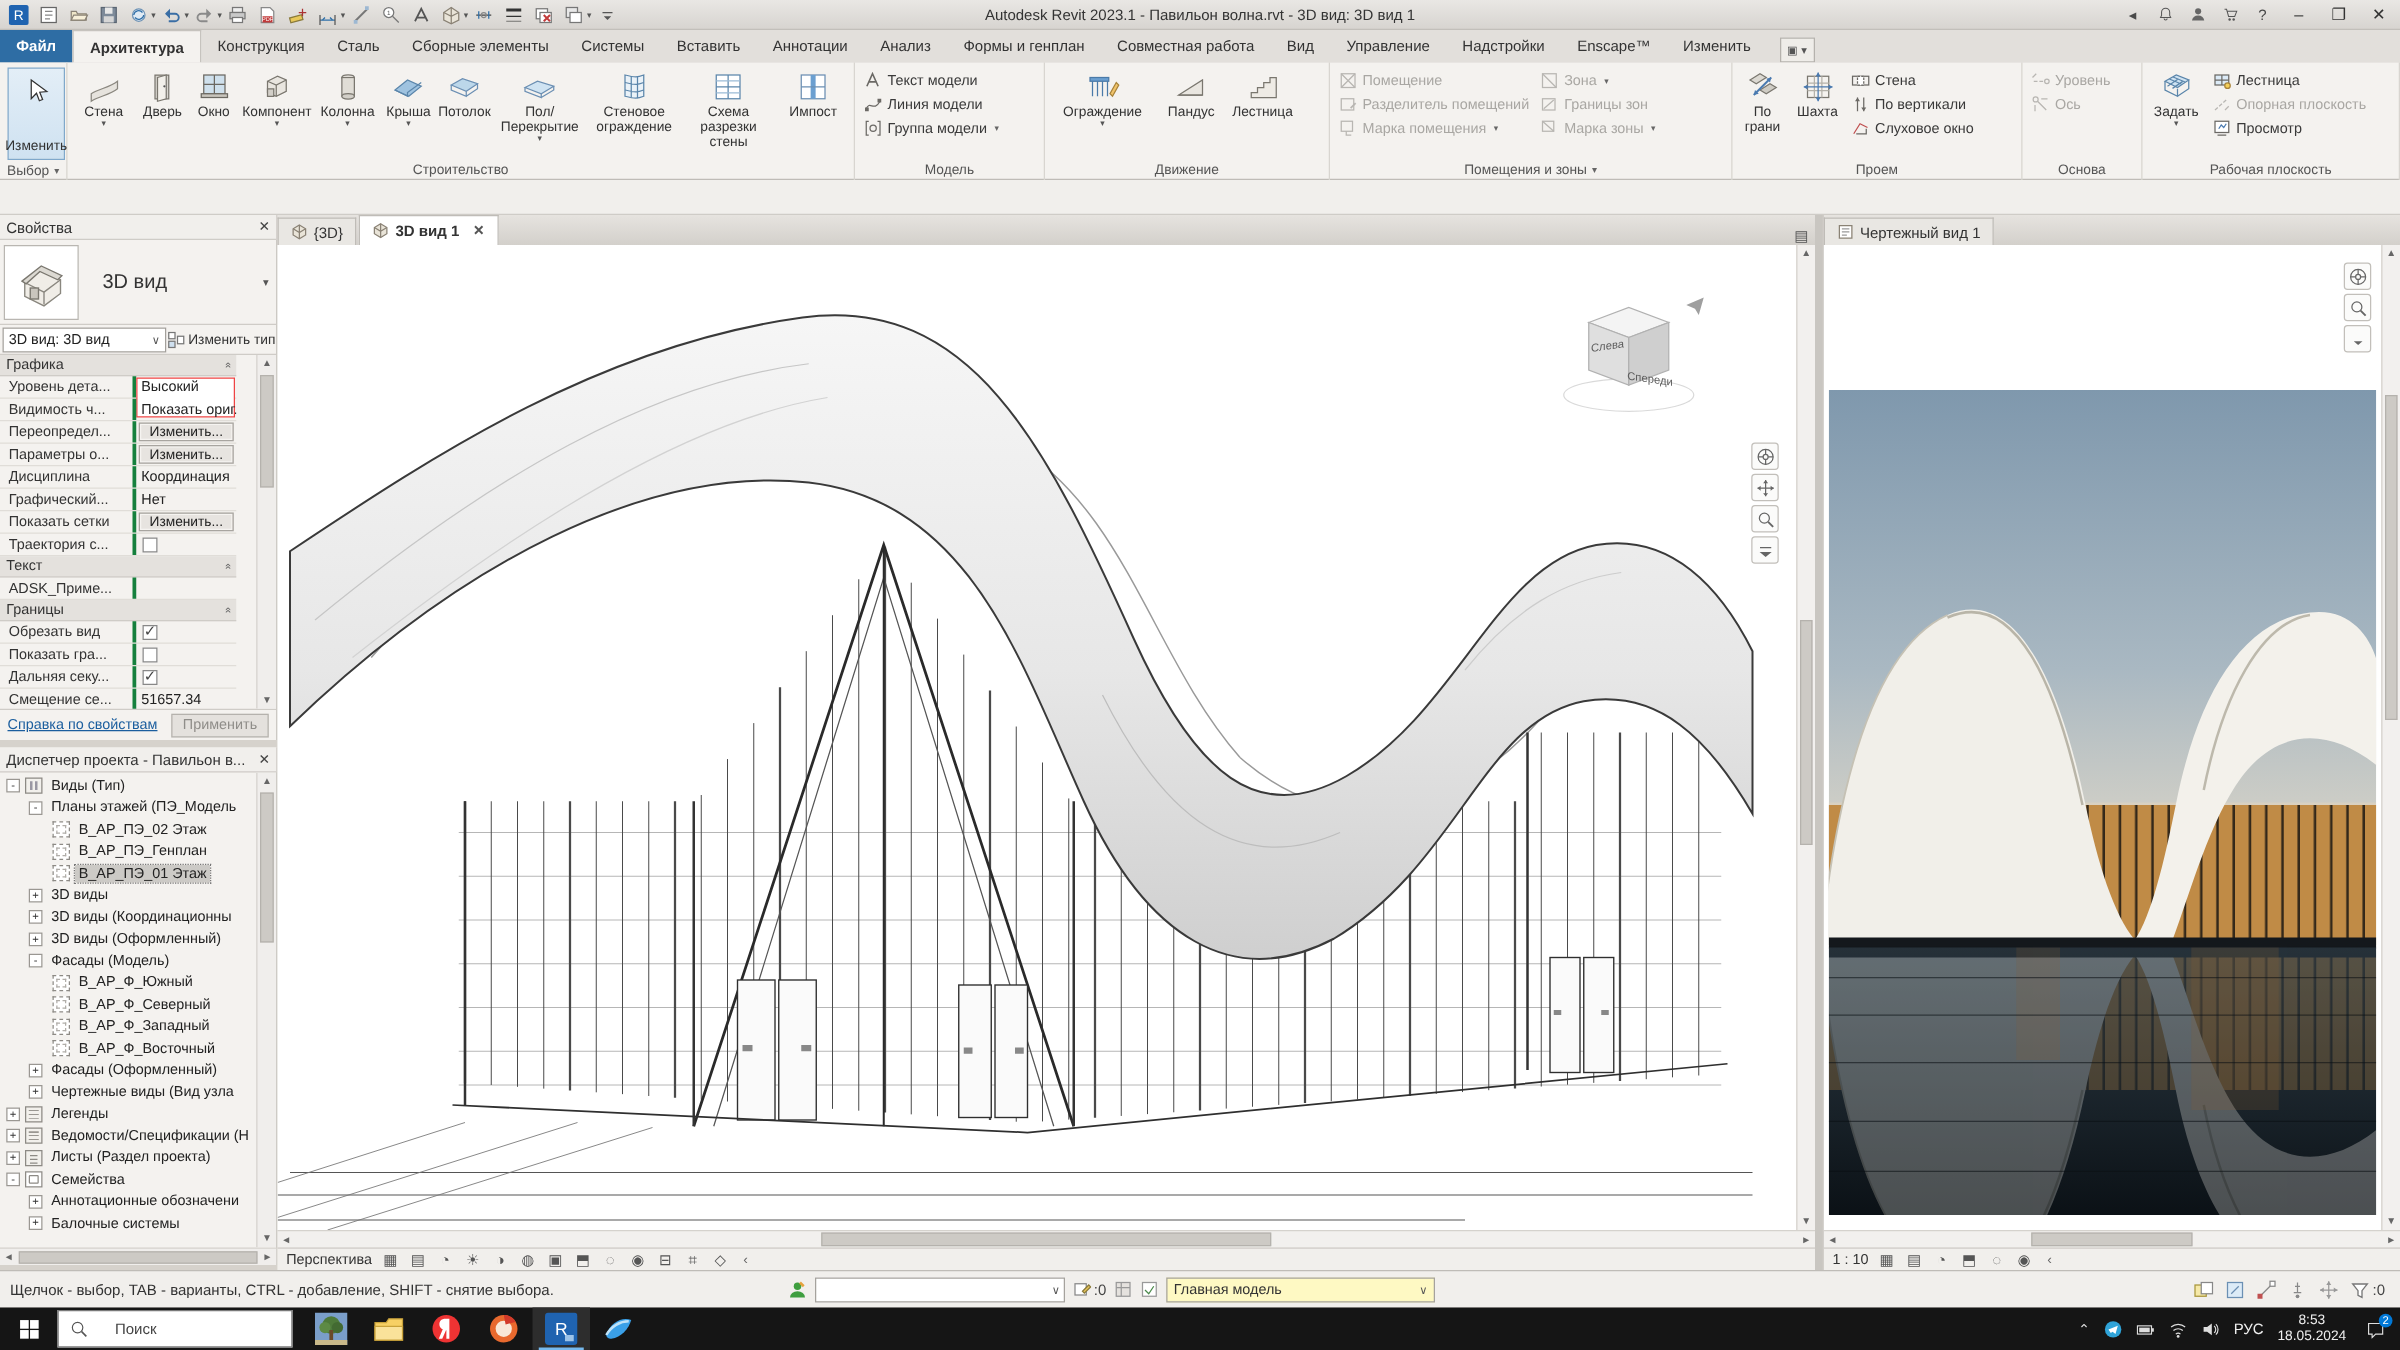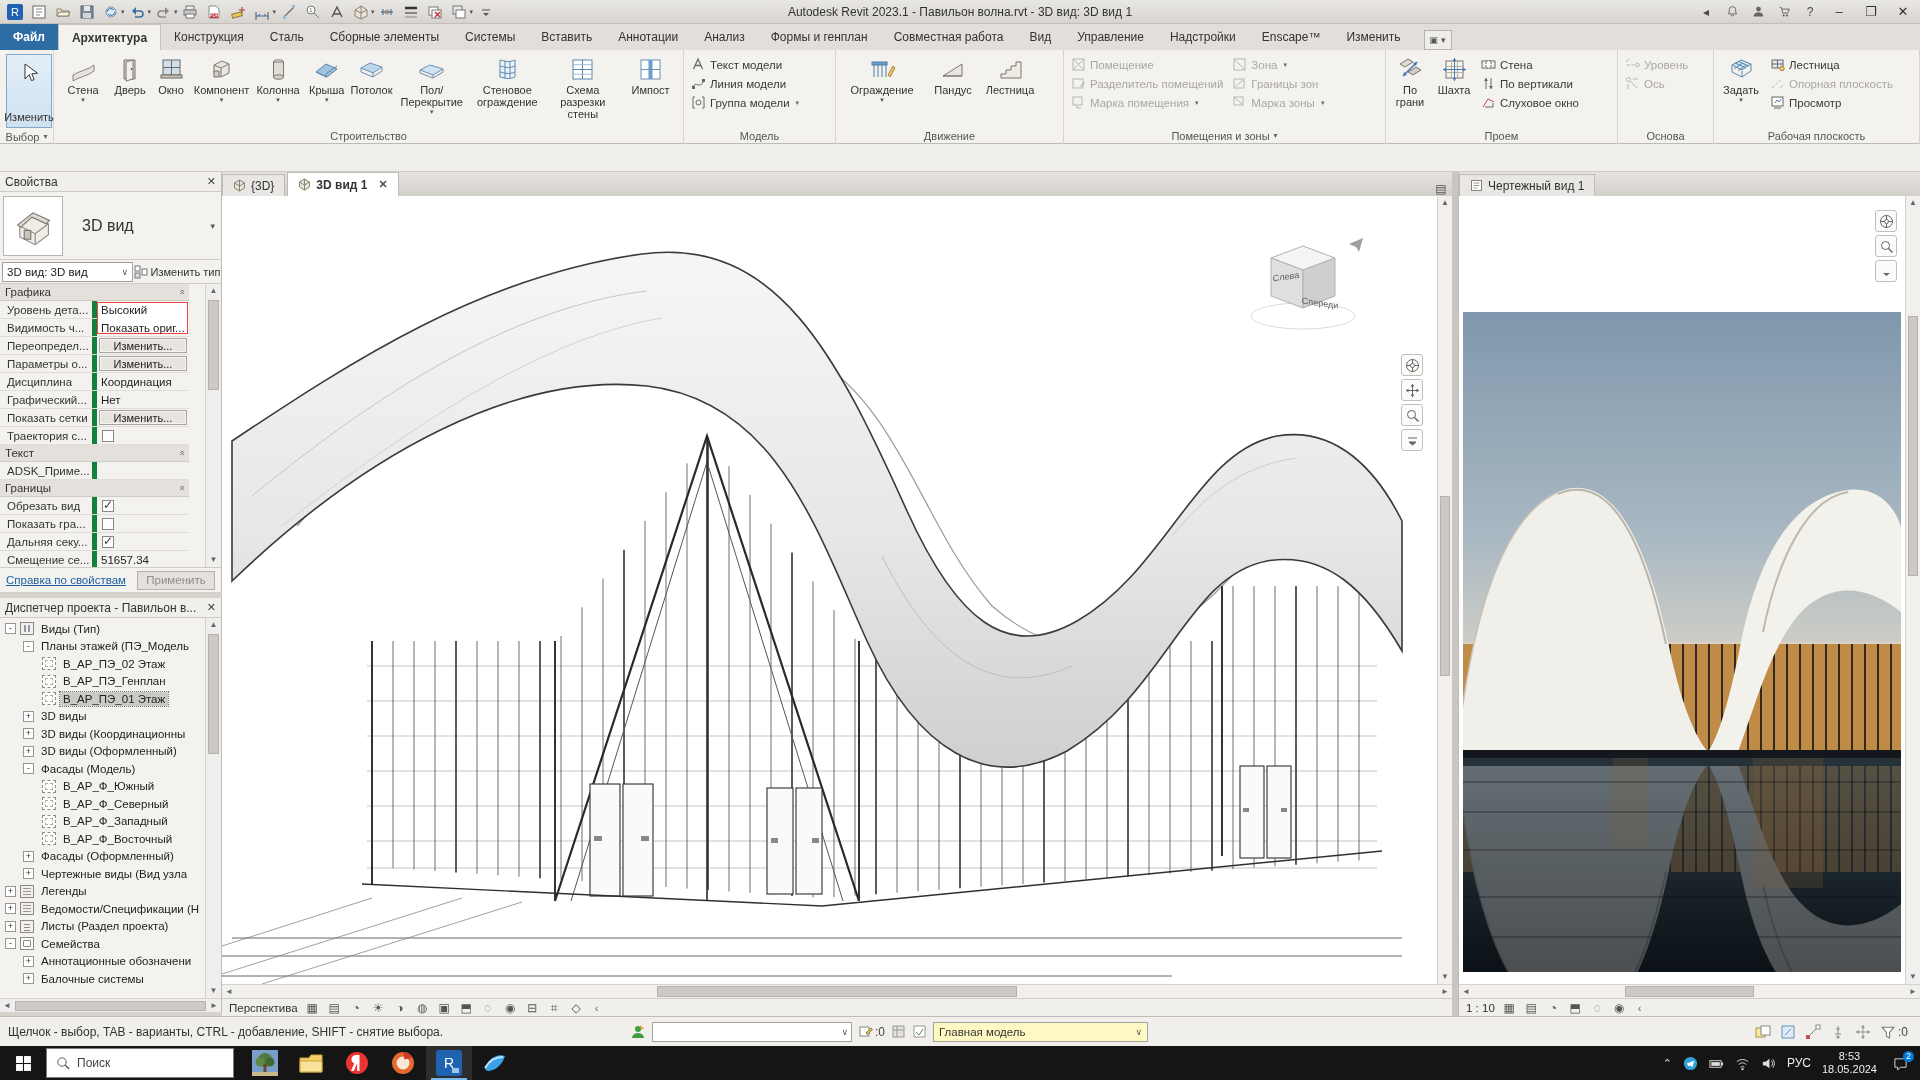--- a/index.html
+++ b/index.html
@@ -55,21 +55,21 @@
 .typedd{margin-left:auto;margin-right:6px;font-size:9px;color:#555}
 .selrow{height:24px;display:flex;align-items:center;border-bottom:1px solid #cfccc7;flex:none}
 .typesel{flex:1;height:20px;border:1px solid #a3a09b;background:#fff;margin-left:2px;display:flex;align-items:center;padding:0 4px;font-size:11.5px}
 .typesel .dd{margin-left:auto;font-size:9px;color:#555}
 .edittype{width:88px;font-size:11px;display:flex;gap:3px;align-items:center;justify-content:center;color:#333}
 .edittype svg{width:14px;height:14px}
 .pgrid{flex:1;position:relative;padding-right:32px;overflow:hidden;border-bottom:1px solid #cfccc7}
 .psec{height:17px;background:#e4e1dd;border-bottom:1px solid #cfccc7;display:flex;align-items:center;padding:0 5px;font-size:11.5px;color:#333}
 .psec .secc{margin-left:auto;font-size:9px;color:#666;transform:rotate(-90deg)}
 .prow{height:18px;display:flex;border-bottom:1px solid #e0ddd8;font-size:11.5px;align-items:center}
-.plab{width:97px;padding-left:7px;color:#333;border-right:5px solid #15803d;white-space:nowrap;overflow:hidden;align-self:stretch;display:flex;align-items:center}
+.plab{width:109px;padding-left:7px;color:#333;border-right:3px solid #15803d;white-space:nowrap;overflow:hidden;align-self:stretch;display:flex;align-items:center}
 .pval{flex:1;padding-left:4px;white-space:nowrap;overflow:hidden}
 .pval.boxed{background:#fff;border:1px solid #ef4444;margin:18px 1px 1px 0;padding:0 3px;height:32px;line-height:15px}
 .pbtn{flex:1;margin:1px 2px;background:#e7e4e0;border:1px solid #a8a5a0;text-align:center;font-size:11px;height:15px;line-height:14px;box-shadow:inset 0 0 0 1px #f6f4f1}
 .pchk{width:12px;height:12px;border:1px solid #888;background:#fff;margin-left:5px;position:relative}
 .pchk.on::after{content:"✓";position:absolute;top:-3px;left:0px;font-size:12px;color:#444}
 .pscroll{position:absolute;right:0;top:0;bottom:0;width:16px;background:#f0eeec;border-left:1px solid #d5d2cd}
 .pscroll .sa{height:14px;text-align:center;font-size:8px;color:#666;line-height:14px}
 .pscroll .sthumb{position:absolute;left:2px;right:2px;top:16px;height:90px;background:#cdcac5;border:1px solid #b5b2ad}
 .pscroll .sa.dn{position:absolute;bottom:0;left:0;right:0}
 .pfoot{height:24px;display:flex;align-items:center;justify-content:space-between;padding:0 6px;flex:none}
@@ -135,21 +135,21 @@
 .sbcombo .dd{margin-left:auto;font-size:9px;color:#555;padding-right:3px}
 .chip{display:flex;align-items:center;gap:2px;color:#444}
 .chip svg{width:15px;height:15px}
 .mainmodel{width:215px;height:20px;border:1px solid #a5a29d;background:#fef9c3;display:flex;align-items:center;padding:0 5px;font-size:11.5px}
 .mainmodel .dd{margin-left:auto;font-size:9px;color:#555}
 .sbright{margin-left:auto;display:flex;gap:9px;align-items:center;padding-right:12px}
 .sbright svg{width:16px;height:16px}
 
 .taskbar{position:absolute;left:0;top:1046px;width:1920px;height:34px;background:#151515;display:flex;align-items:center;color:#eee}
 .start{width:46px;height:100%;display:flex;align-items:center;justify-content:center}
-.tsearch{width:188px;height:30px;background:#fff;border:1px solid #7a7a7a;display:flex;align-items:center;gap:7px;padding:0 9px;color:#444}
+.tsearch{width:188px;height:30px;background:#fff;border:1px solid #7a7a7a;display:flex;align-items:center;gap:22px;padding:0 9px;color:#444}
 .tsearch svg{width:14px;height:14px}
 .tapps{display:flex;height:100%;margin-left:8px}
 .tapp{width:46px;height:100%;display:flex;align-items:center;justify-content:center;position:relative}
 .tapp svg{width:26px;height:26px}
 .tapp.active{background:#2d2d2d}
 .tapp.active::after{content:"";position:absolute;bottom:0;left:5px;right:5px;height:2px;background:#76b9ed}
 .tray{margin-left:auto;display:flex;align-items:center;gap:11px;padding-right:8px;font-size:12px}
 .tray svg{width:15px;height:15px}
 .chev{color:#ddd;font-size:11px}
 .clock{text-align:center;font-size:11px;line-height:13px}

